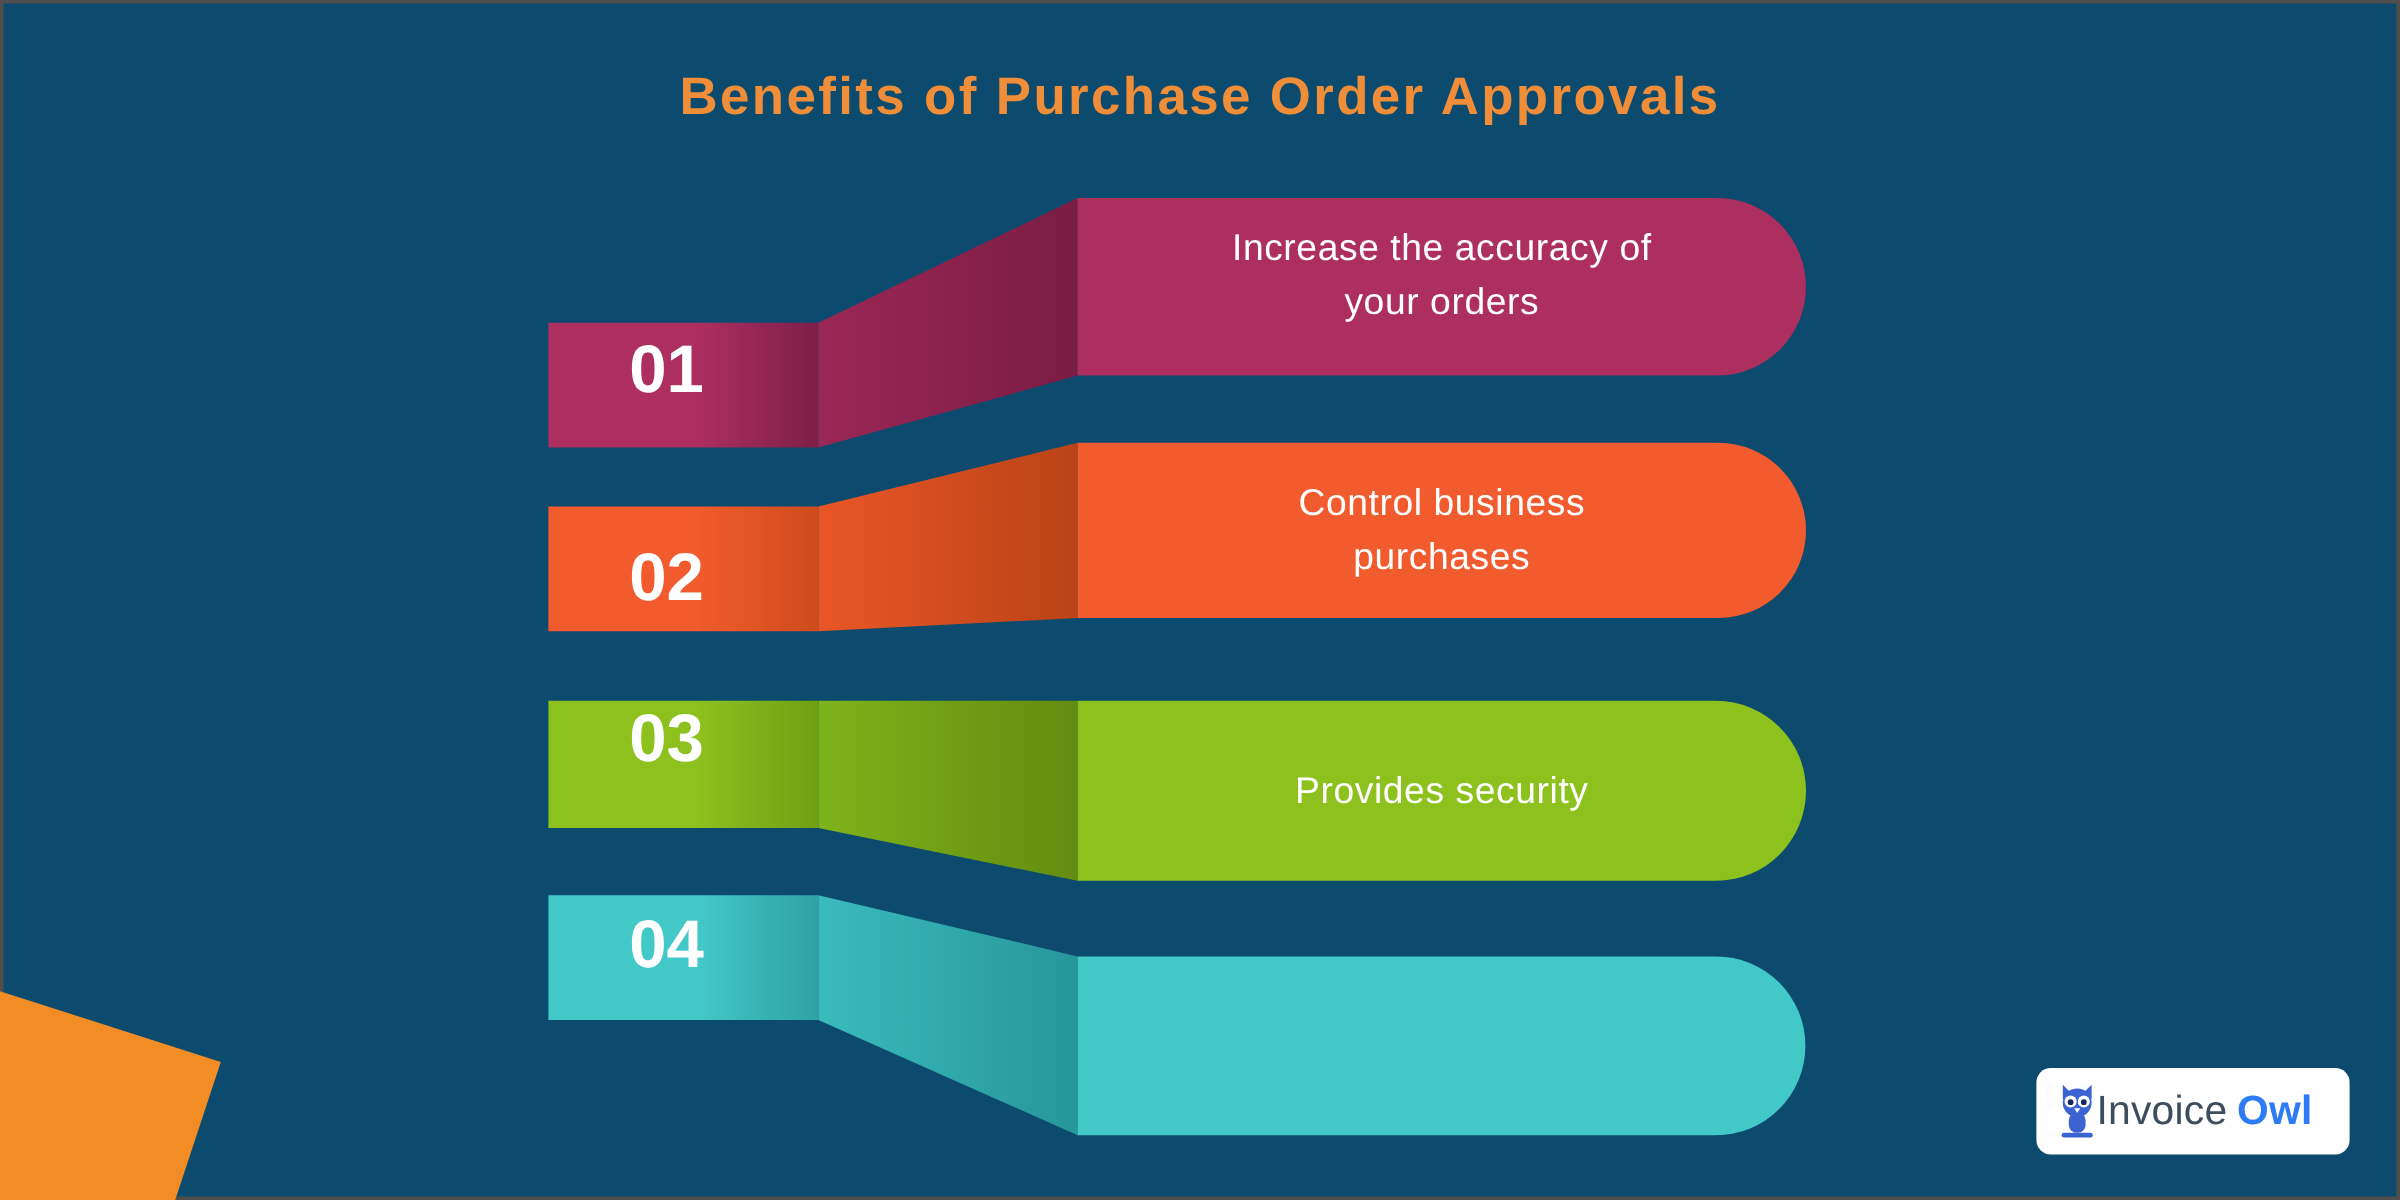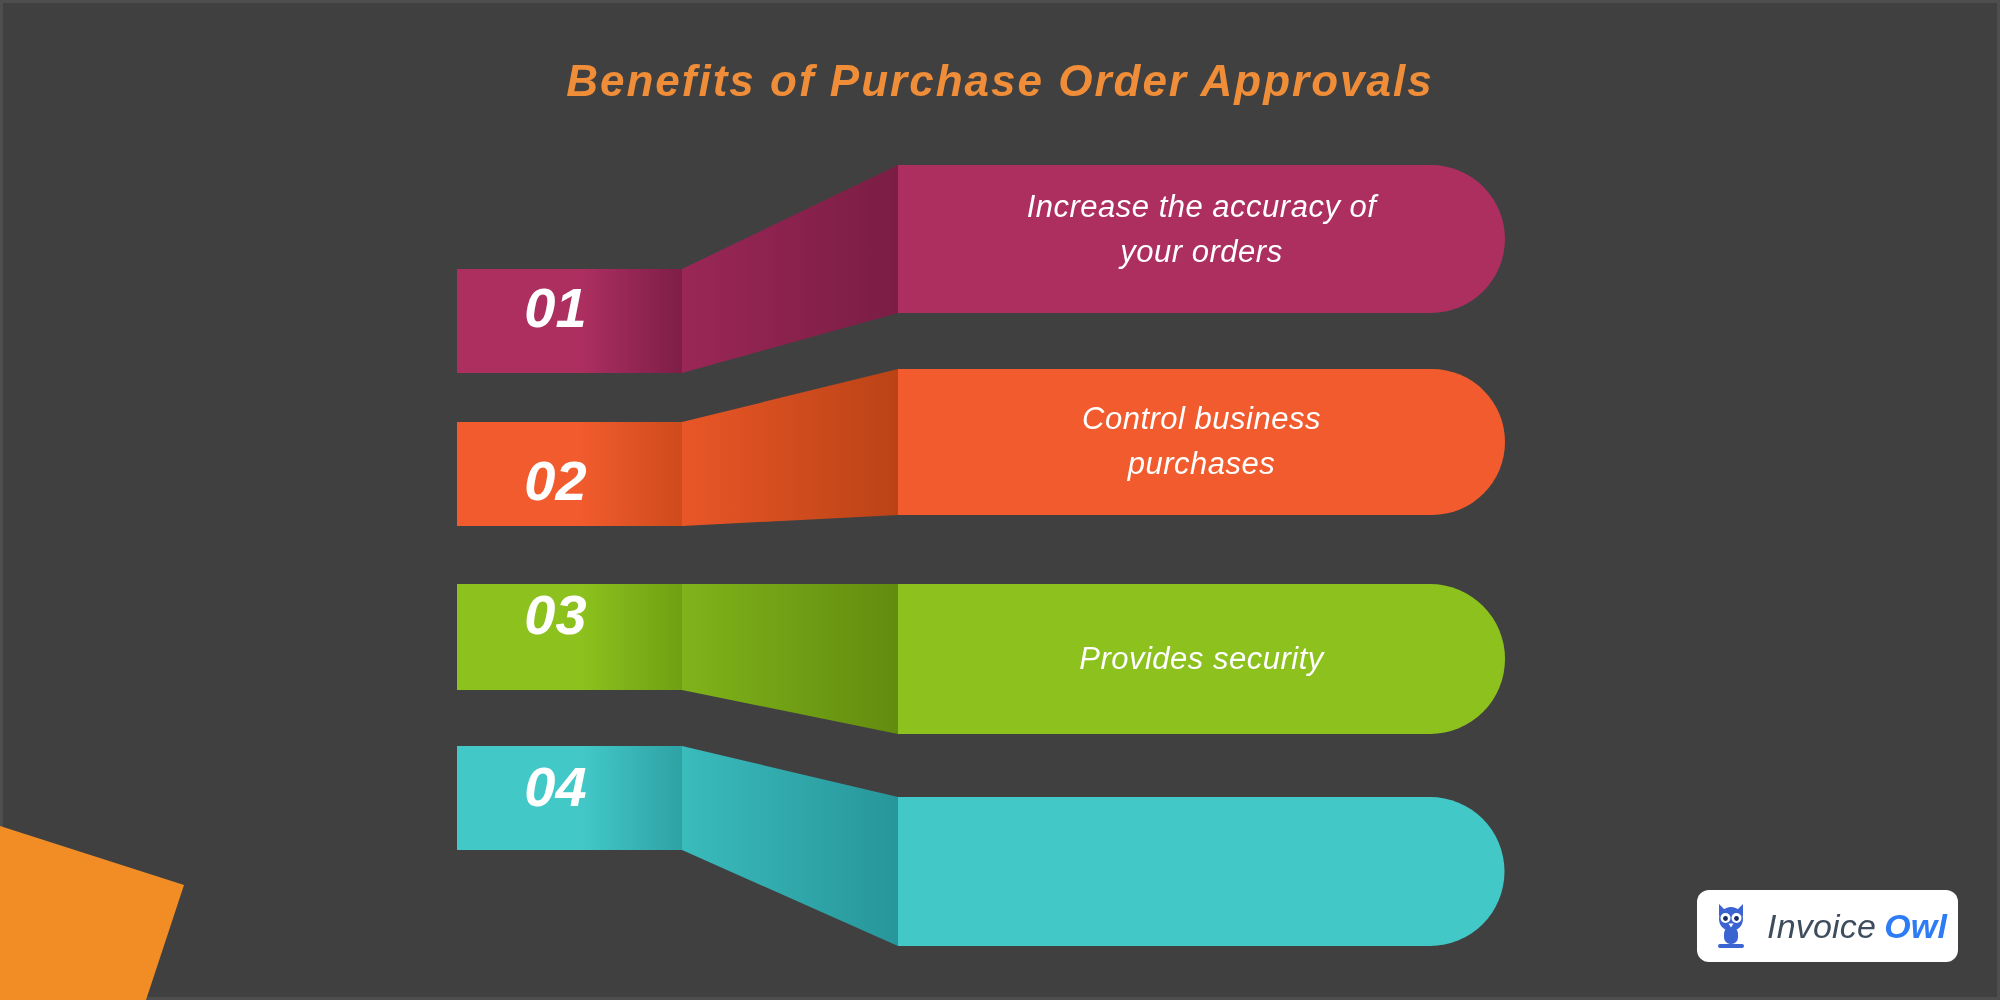--- a/index.html
+++ b/index.html
@@ -1,35 +1,35 @@
 <!DOCTYPE html>
 <html><head>
 <meta charset="utf-8">
 <style>
   html,body{margin:0;padding:0;}
   body{width:2000px;height:1000px;overflow:hidden;font-family:"Liberation Sans","DejaVu Sans",sans-serif;}
-  .canvas{position:relative;width:2000px;height:1000px;background:#404040;box-shadow:inset 0 0 0 3px #4E4E4E;font-style:italic;}
+  .canvas{position:relative;width:2000px;height:1000px;background:#0c4a6e;box-shadow:inset 0 0 0 3px #4E4E4E;}
   .ribbon-svg{position:absolute;left:0;top:0;}
   .page-title{position:absolute;left:0;top:56px;width:2000px;text-align:center;
     font-size:44px;font-weight:700;letter-spacing:2px;color:#F08D38;}
   .num-label{position:absolute;left:457px;width:225px;display:flex;align-items:center;justify-content:center;
     padding-right:28px;box-sizing:border-box;color:#FFFFFF;font-size:56px;font-weight:700;}
   .num-1{top:269px;height:76px;}
   .num-2{top:422px;height:116px;}
   .num-3{top:548px;height:132px;}
   .num-4{top:746px;height:80px;border-radius:21px;}
   .ribbon-label{position:absolute;left:898px;width:607px;display:flex;align-items:center;justify-content:center;
     text-align:center;color:#FFFFFF;font-size:31px;font-weight:400;letter-spacing:0.5px;line-height:1.45;
     white-space:pre-line;}
   .lbl-1{top:165px;height:130px;}
   .lbl-2{top:369px;height:146px;}
   .lbl-3{top:584px;height:150px;}
   .lbl-4{top:797px;height:149px;}
   .logo{position:absolute;left:1697px;top:890px;width:261px;height:72px;background:#FFFFFF;border-radius:12px;
-    display:flex;align-items:center;gap:20px;padding-left:18px;box-sizing:border-box;}
+    display:flex;align-items:center;padding-left:18px;box-sizing:border-box;}
   .logo-text{font-size:34px;letter-spacing:0.2px;white-space:nowrap;}
   .logo-text .brand1{color:#3E4D5E;font-weight:500;}
   .logo-text .brand2{color:#2E7BF6;font-weight:700;margin-left:8px;}
 </style>
 </head>
 <body>
 
 <div class="canvas">
 
   <svg class="ribbon-svg" width="2000" height="1000" viewBox="0 0 2000 1000">

